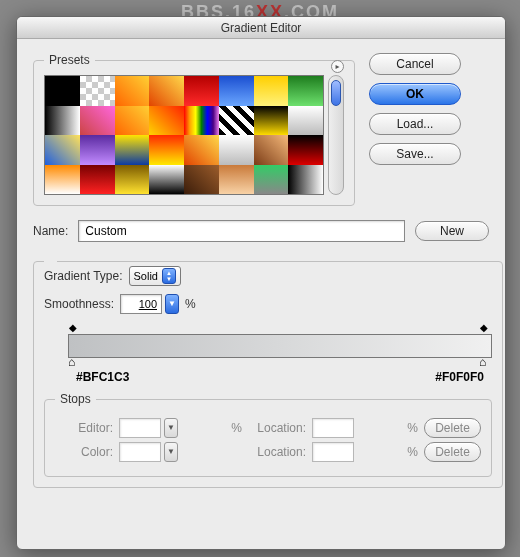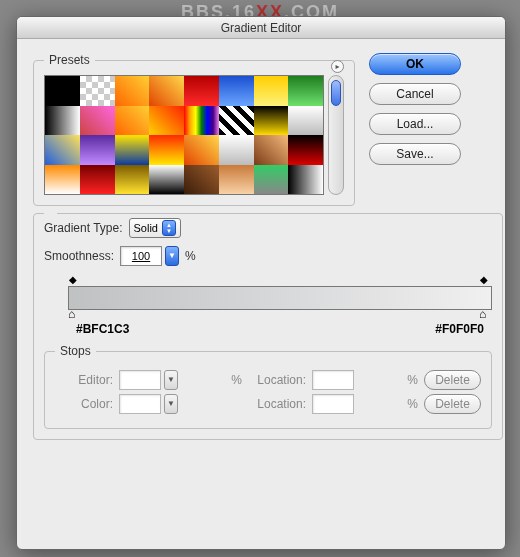--- a/index.html
+++ b/index.html
@@ -81,21 +81,21 @@
   .inline { display: flex; align-items: center; gap: 6px; }
   .select { height: 20px; border: 1px solid #7a7a7a; border-radius: 3px;
             background: linear-gradient(#fff,#e7e7e7); font-size: 11px; padding: 0 4px;
             display: flex; align-items: center; }
   .select .arrows { margin-left: 4px; width: 14px; height: 16px;
                     background: linear-gradient(#7fb2ff,#2a6be0); border: 1px solid #1f4fb0;
                     border-radius: 3px; display: flex; flex-direction: column; justify-content: center;
                     align-items: center; color: #fff; font-size: 6px; line-height: 6px; }
   .num-input { width: 42px; height: 20px; border: 1px solid #888; background: #fff;
                box-shadow: inset 1px 1px 2px rgba(0,0,0,.15); font-size: 11px; padding: 0 4px;
-               text-align: center; text-decoration: underline; }
+               text-align: right; text-decoration: underline; }
   .sm-input  { width: 42px; height: 20px; border: 1px solid #b7b7b7; background: #fff;
                box-shadow: inset 1px 1px 2px rgba(0,0,0,.1); font-size: 11px; padding: 0 4px; }
   .drop { width: 14px; height: 20px; border: 1px solid #1f4fb0; border-radius: 3px;
           background: linear-gradient(#7fb2ff,#2a6be0); color: #fff; font-size: 8px;
           text-align: center; line-height: 18px; margin-left: -3px; }
   .drop.gray { background: linear-gradient(#f5f5f5,#d9d9d9); border-color: #999; color: #555; }
 
   .grad-strip-wrap { margin-top: 10px; margin-left: 24px; }
   .op-markers, .col-markers { display: flex; justify-content: space-between; padding: 0 2px; }
   .marker { width: 9px; height: 10px; position: relative; font-size: 11px; }
@@ -164,27 +164,32 @@
             <div class="sw-grgy"></div>
             <div class="sw-bw"></div>
           </div>
           <div class="scrollbar">
             <div class="thumb"></div>
           </div>
         </div>
       </fieldset>
 
       <div class="btn-col">
+        <button class="mac-btn">Cancel</button>
         <button class="mac-btn primary">OK</button>
-        <button class="mac-btn">Cancel</button>
         <button class="mac-btn">Load...</button>
         <button class="mac-btn">Save...</button>
       </div>
     </div>
 
+    <div class="name-row">
+      <span class="lbl">Name:</span>
+      <input class="name-input" value="Custom" style="">
+      <button class="mac-btn sm">New</button>
+    </div>
 
     <fieldset class="grad-box">
       <legend style="visibility:hidden">.</legend>
 
       <div class="inline" style="margin-top:-10px">
         <span class="lbl">Gradient Type:</span>
         <div class="select">
           <span>Solid</span>
           <span class="arrows">▲<br>▼</span>
         </div>

